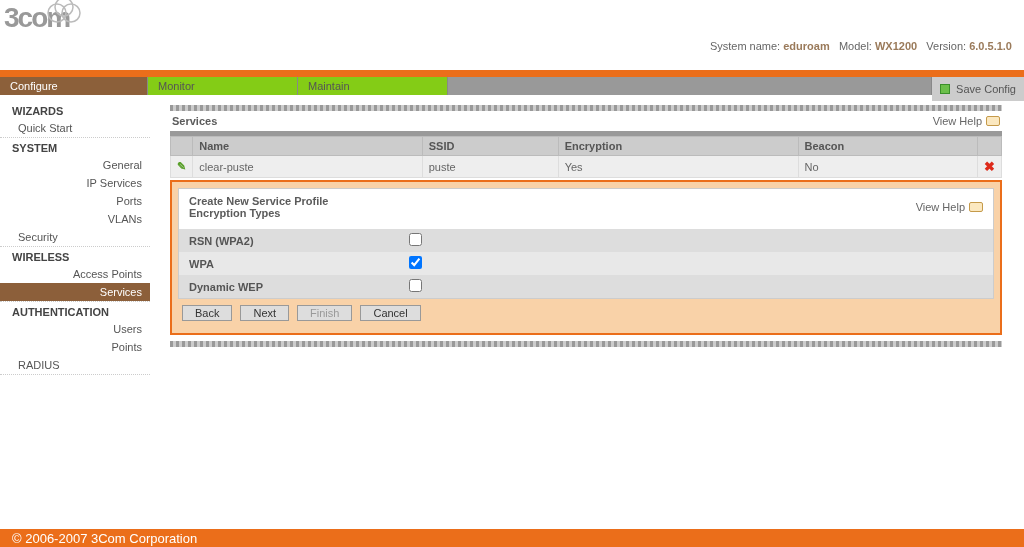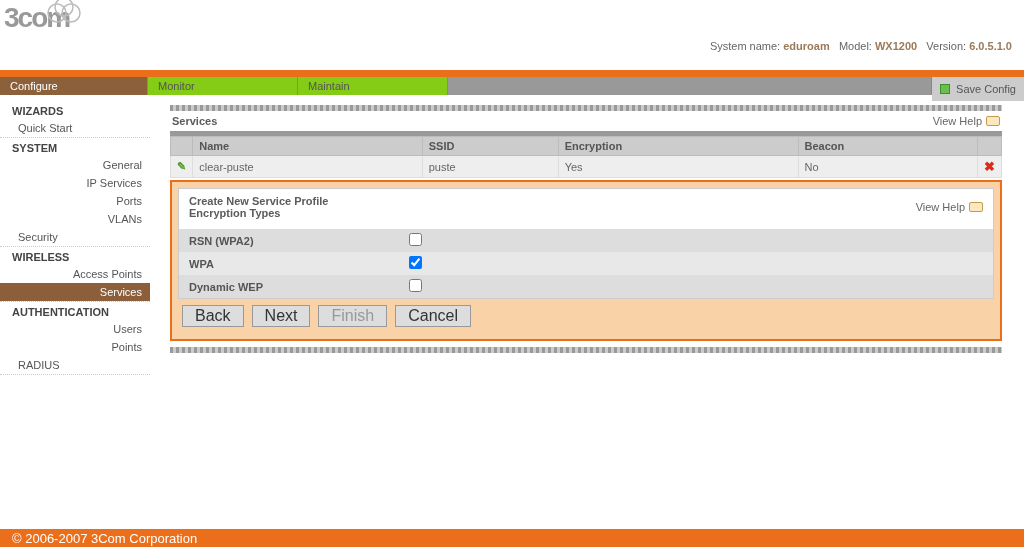--- a/index.html
+++ b/index.html
@@ -45,21 +45,21 @@
   .delete-x { color:#dd2a1a; font-weight:bold; cursor:pointer; font-size:13px;}
   .wizard-panel { border:2px solid #eb6e1a; background:#f9d2a8; margin-top:2px; padding:6px; }
   .wizard-inner { background:#fff; border:1px solid #ccc; }
   .wizard-hdr { display:flex; justify-content:space-between; padding:6px 10px; font-weight:bold; color:#5b5b5b;}
   .enc-table { width:100%; border-collapse:collapse; margin-top:4px; }
   .enc-table td { padding:4px 10px; }
   .enc-table tr:nth-child(even) td { background:#e8e8e8; }
   .enc-table tr:nth-child(odd) td { background:#ddd; }
   .enc-label { width:220px; color:#555; font-weight:bold; }
   .btns { padding:6px 4px; display:flex; gap:8px; }
-  .btn { background:#ddd; border:1px solid #999; padding:1px 12px; color:#333; cursor:pointer; font-family:inherit; font-size:16px;}
+  .btn { background:#ddd; border:1px solid #999; padding:1px 12px; color:#333; cursor:pointer; font-family:inherit; font-size:11px;}
   .btn:disabled { color:#999; cursor:default; }
   .footer { background:#eb6e1a; color:#fff; height:18px; display:flex; align-items:center; padding-left:12px; font-size:13px;}
   input[type=checkbox]{ margin:0; }
 </style>
 </head>
 <body>
 
 <div class="page">
   <div class="header">
     <div class="logo"><span>3com</span></div>

